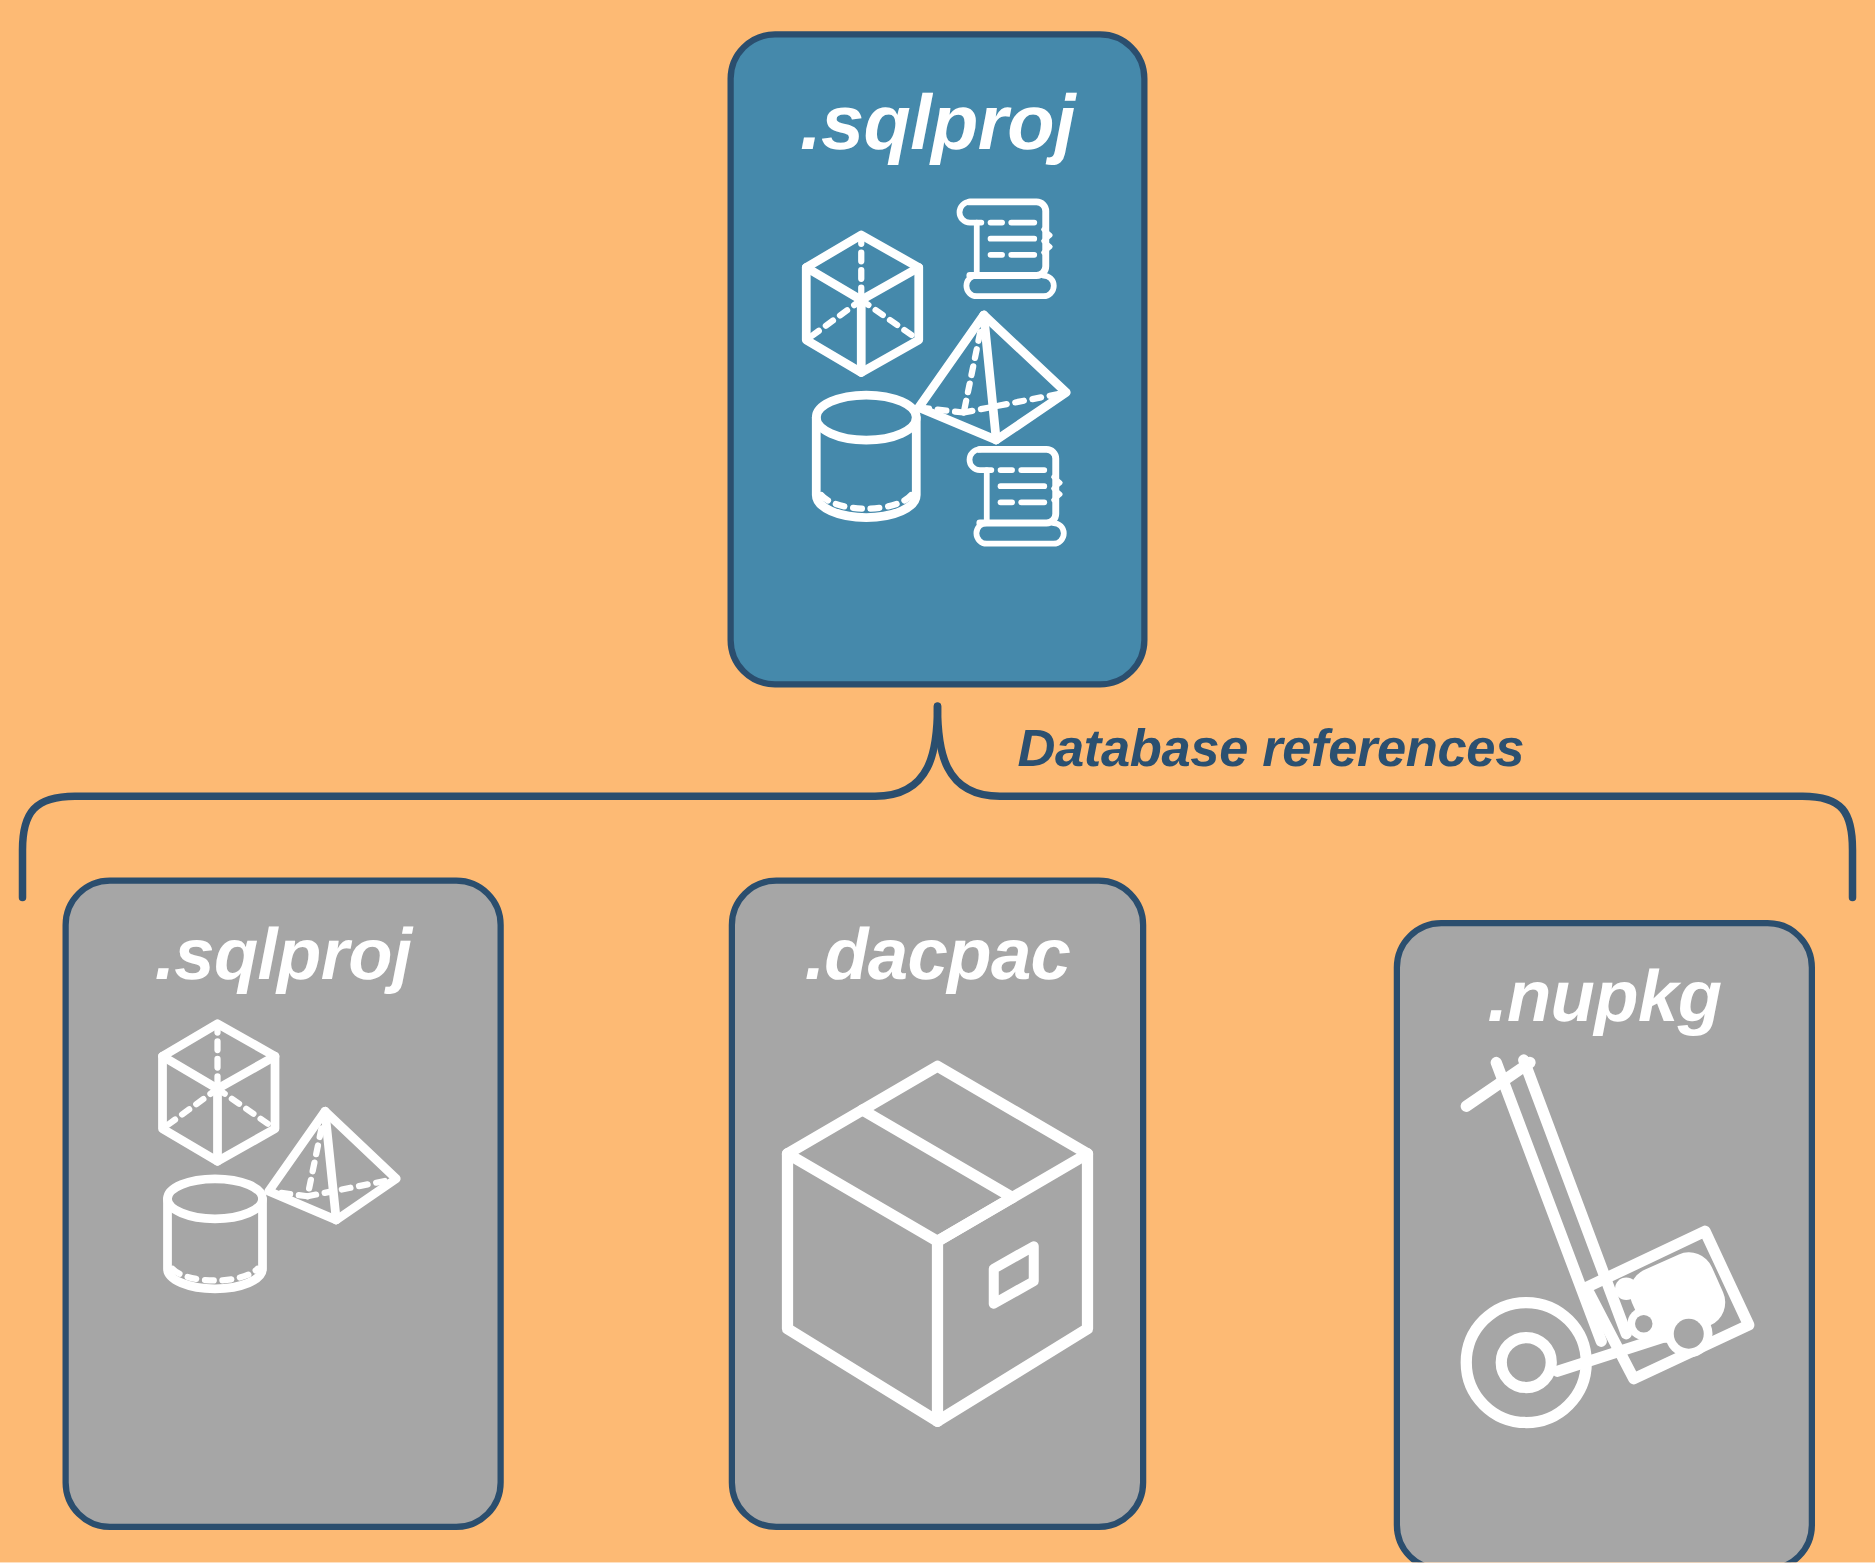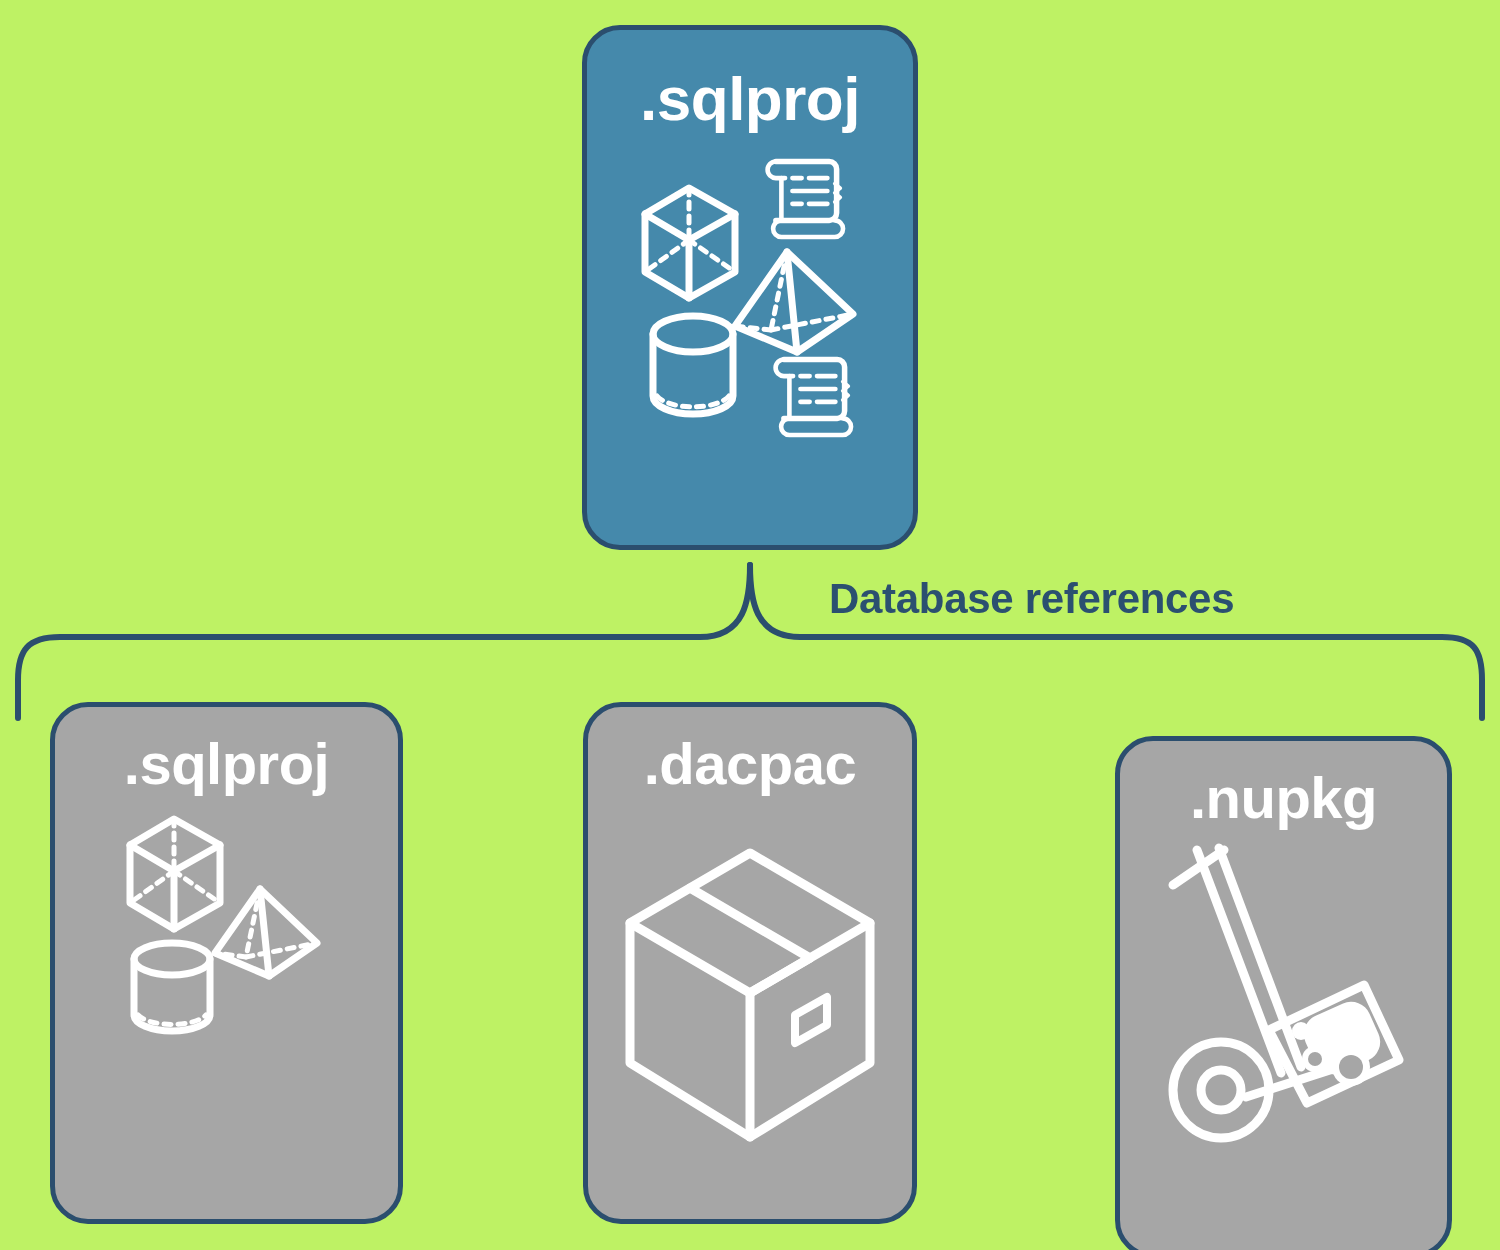--- a/index.html
+++ b/index.html
@@ -8,22 +8,23 @@
     padding: 0;
     background: #ffffff;
   }
   body {
     font-family: "Liberation Sans", sans-serif;
   }
   #canvas {
     position: relative;
     width: 1500px;
     height: 1250px;
-    background: #bef264;
+    background: #fdba74;
     overflow: hidden;
+    font-style: italic;
   }
 
   
   .card {
     position: absolute;
     box-sizing: border-box;
     border: 5px solid #2b4e6e;
     border-radius: 38px;
     display: flex;
     flex-direction: column;
@@ -94,21 +95,20 @@
   #bracket-label {
     position: absolute;
     left: 814px;
     top: 575px;
     color: #2b5070;
     font-size: 42px;
     font-weight: bold;
     letter-spacing: -0.3px;
     white-space: nowrap;
     user-select: none;
-    margin-left: 15px;
   }
 </style>
 </head>
 <body>
 
 <div id="canvas">
 
   <div class="card blue" id="card-top">
     <div class="card-title">.sqlproj</div>
 

